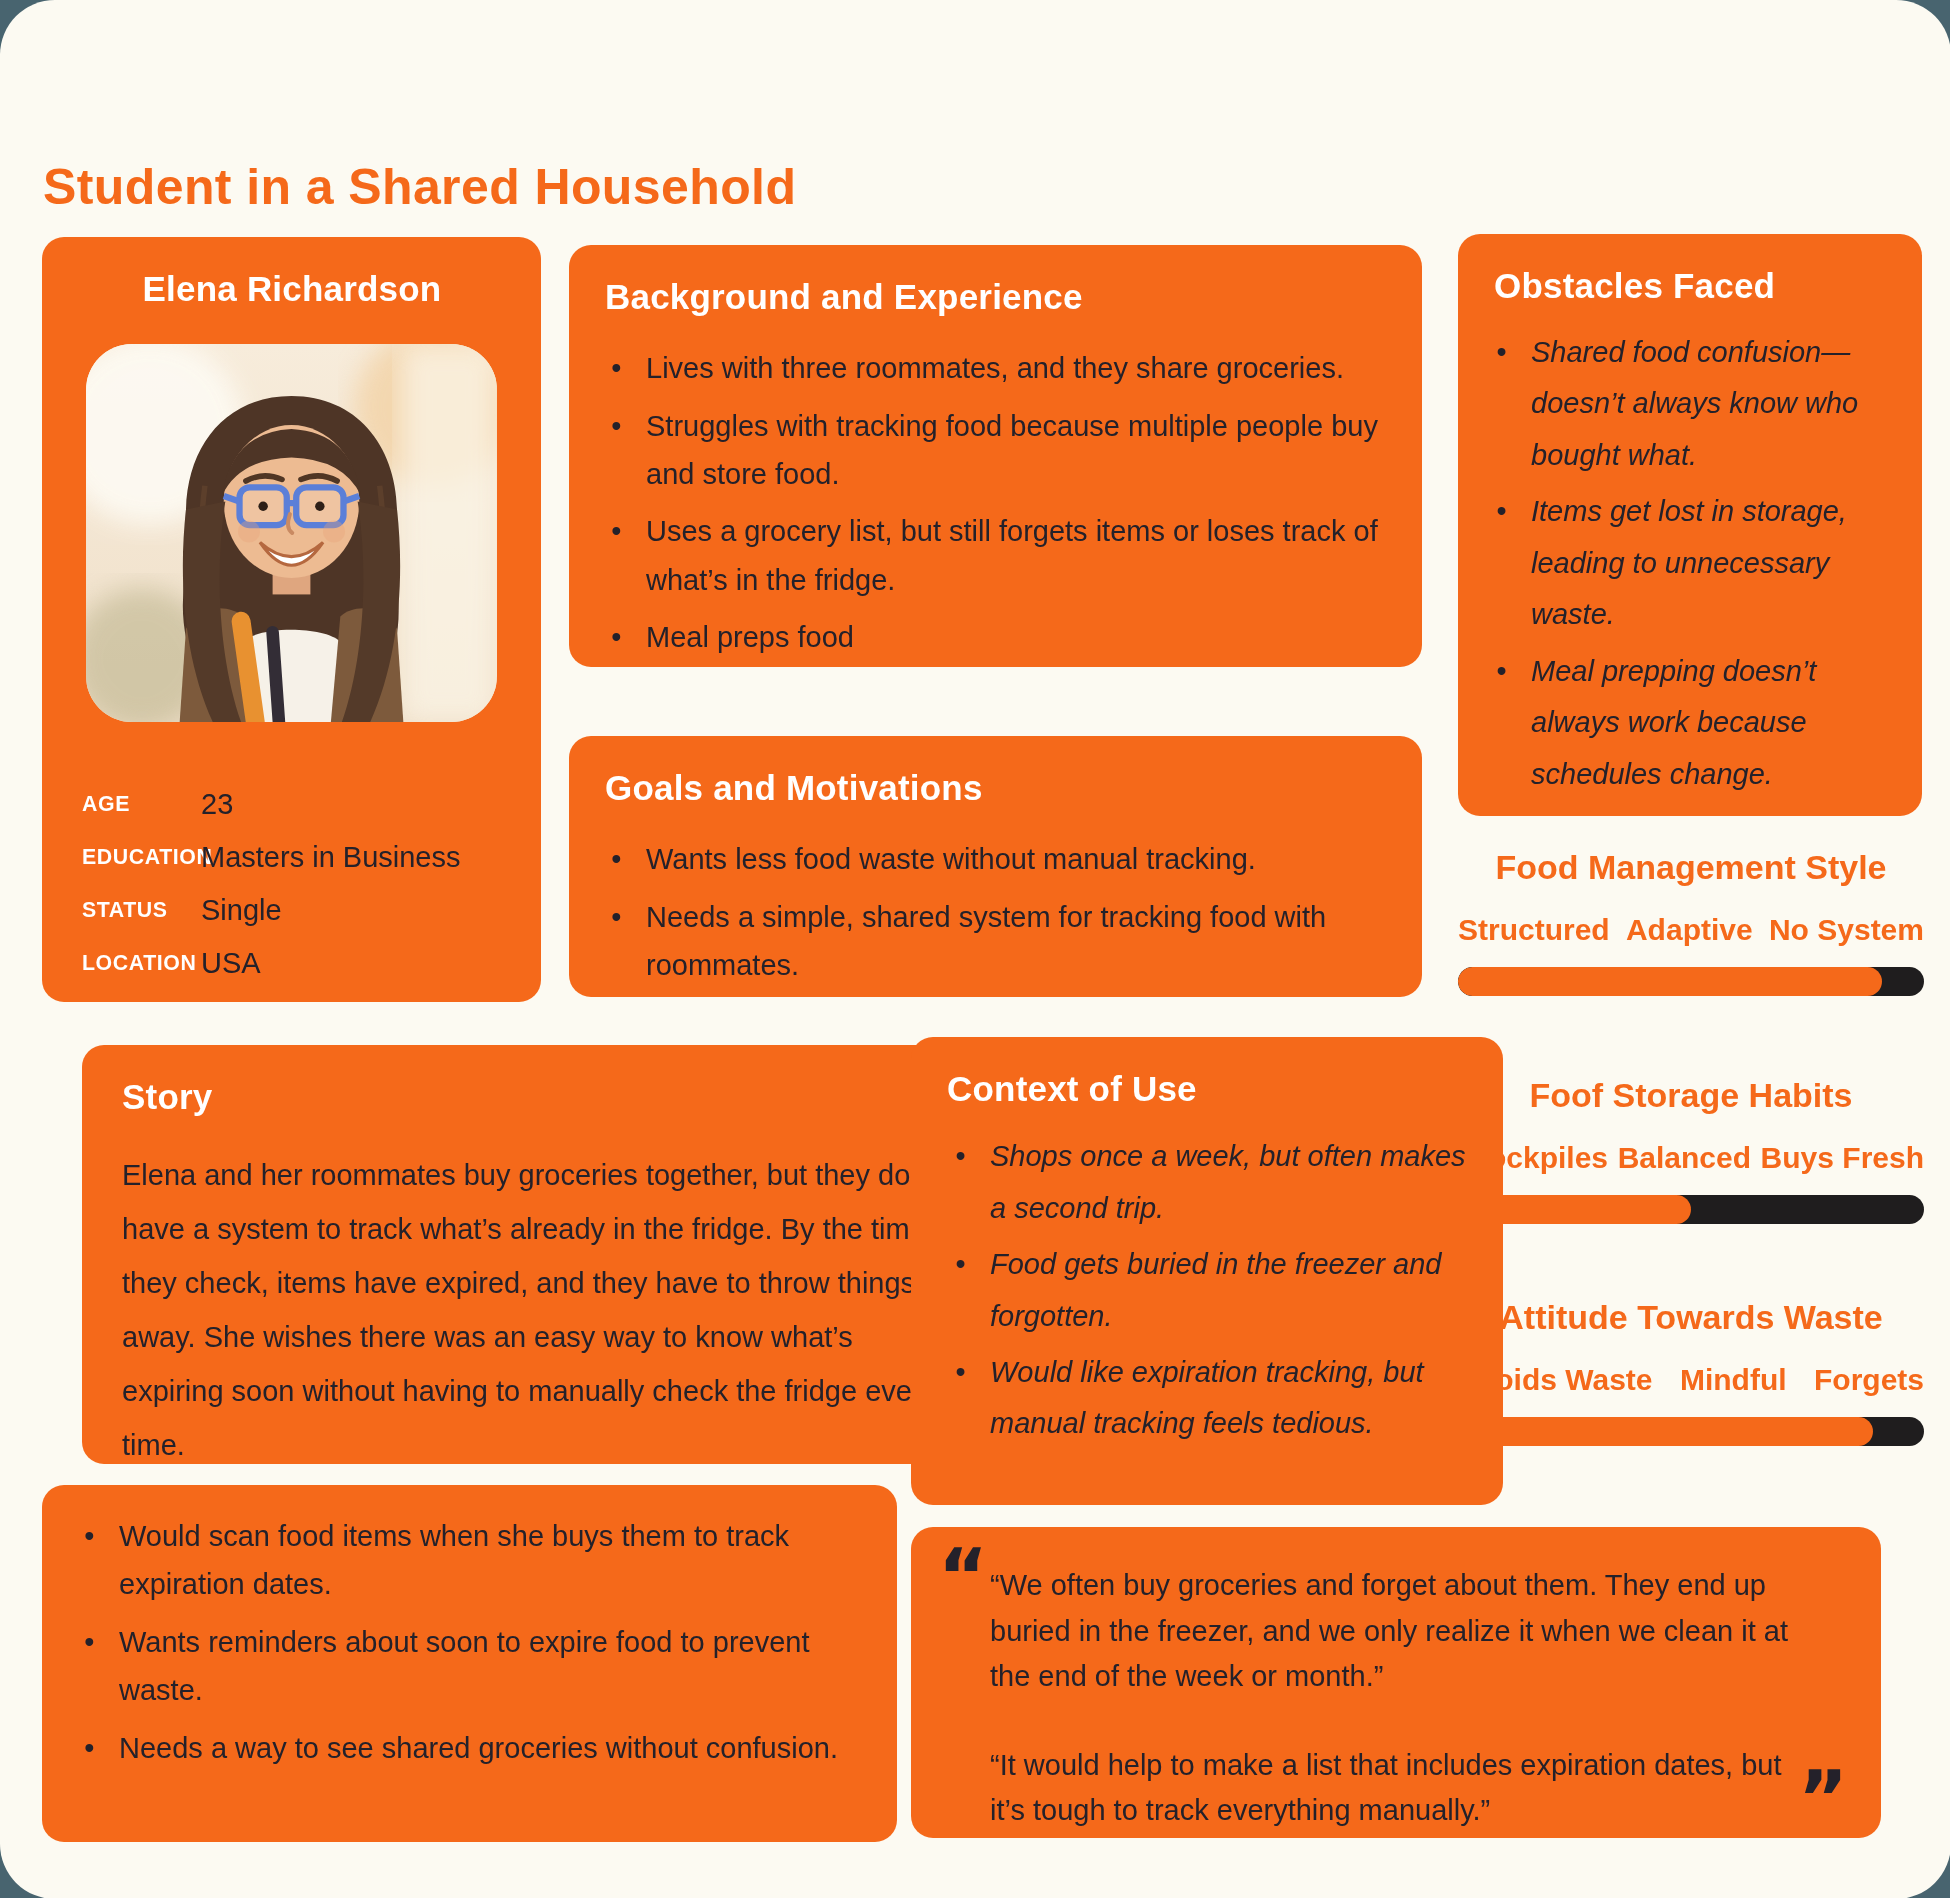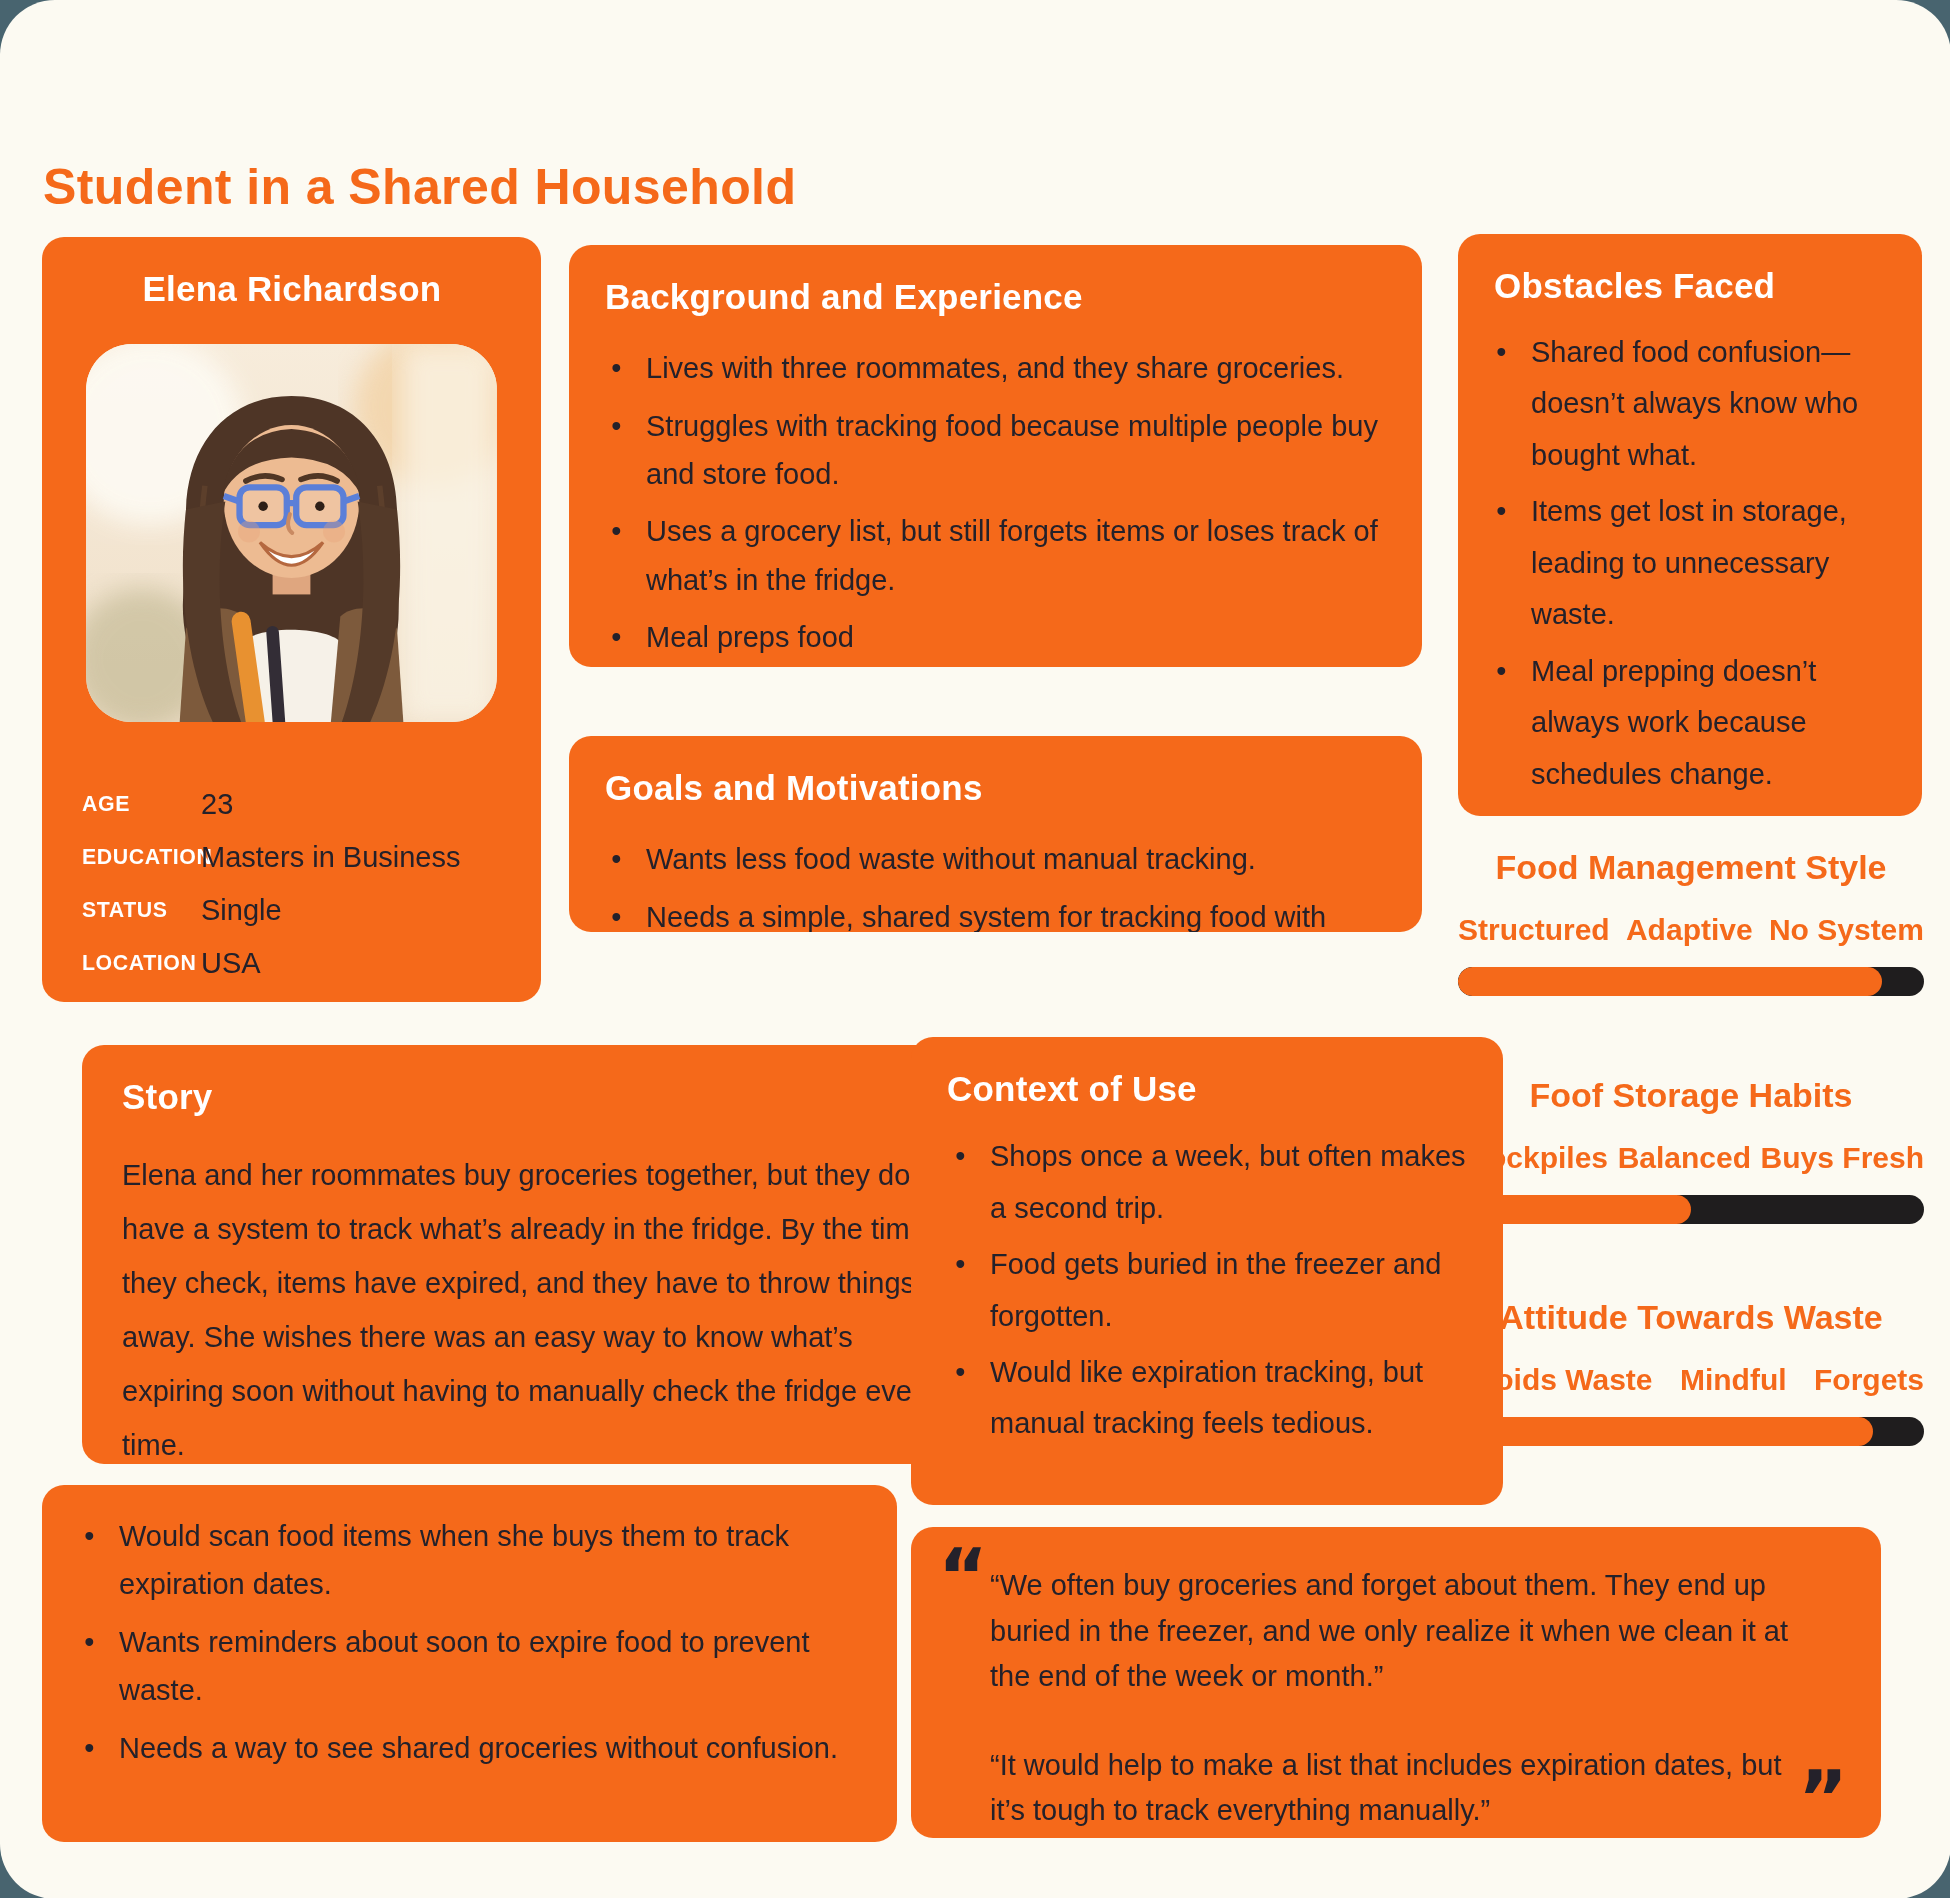--- a/index.html
+++ b/index.html
@@ -35,21 +35,21 @@
   .card ul{list-style:none; margin:27px 33px 0 36px;}
   .card li{
     position:relative; padding-left:41px;
     font-size:29px; color:var(--ink);
   }
   .card li::before{
     content:"•"; position:absolute; left:6.3px; top:0;
     color:var(--ink);
   }
   .lh-tight li{line-height:1.66; margin-bottom:9.5px;}
-  .lh-loose li{line-height:1.78; margin-bottom:4.7px;}
+  .lh-loose li{line-height:1.78; margin-bottom:4.7px;font-style:italic;}
 
   
   #card-profile{left:42px; top:237px; width:499px; height:765px;}
   .profile-name{
     margin-top:44px; text-align:center;
     font-size:37px; font-weight:700; color:var(--white);
   }
   .photo{
     width:411px; height:378px; margin:35px auto 0;
     border-radius:46px; overflow:hidden; background:#f3e3cf;
@@ -58,21 +58,21 @@
   .details{
     margin:66px 0 0 40px;
     display:grid; grid-template-columns:119px auto;
     row-gap:20px; align-items:center;
   }
   .dlabel{font-size:21.3px; font-weight:700; color:var(--white); letter-spacing:0.6px;}
   .dvalue{font-size:29px; color:var(--ink);}
 
   
   #card-background{left:569px; top:245px; width:853px; height:422px;}
-  #card-goals{left:569px; top:736px; width:853px; height:196px;}
+  #card-goals{left:569px; top:736px; width:853px; height:261px;}
   #card-obstacles{left:1458px; top:234px; width:464px; height:582px;}
   #card-obstacles ul{margin:20.5px 27px 0 32px;}
   #card-story{left:42px; top:1045px; width:897px; height:419px;margin-left:40px;}
   #card-story p{
     margin:32px 36px 0 40px; font-size:29px; line-height:1.86; color:var(--ink);
   }
   #card-story h2{margin-left:40px;}
   #card-context{left:911px; top:1037px; width:592px; height:468px;}
   #card-context ul{margin:22px 28.4px 0 38px;}
   #card-interaction{left:42px; top:1485px; width:855px; height:357px;}

